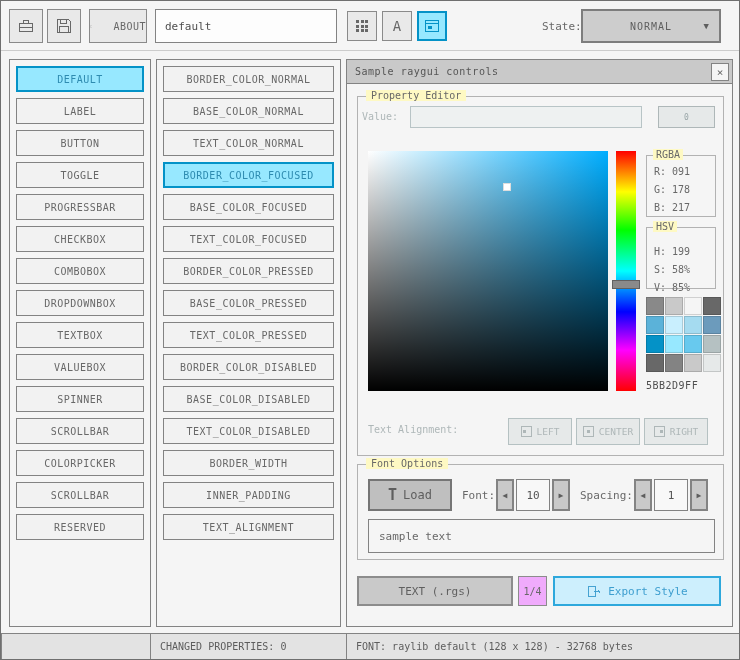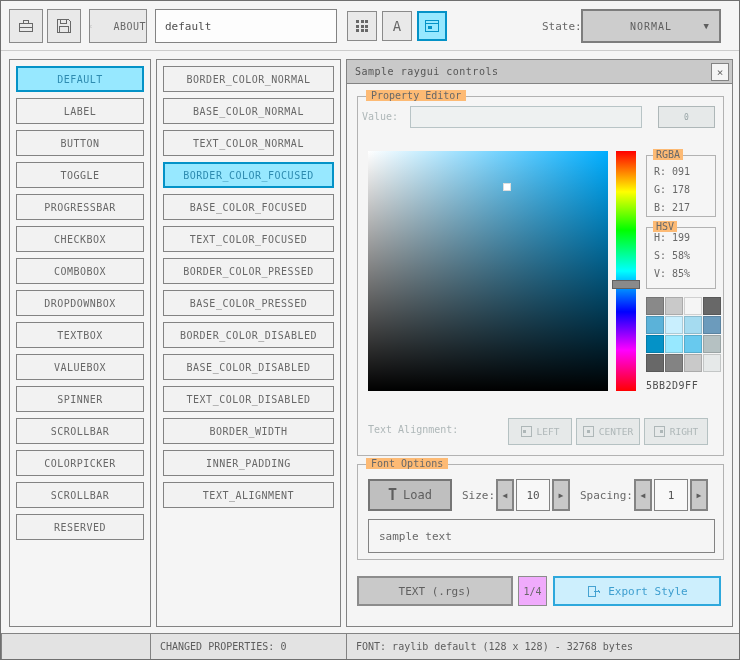--- a/index.html
+++ b/index.html
@@ -25,41 +25,41 @@
   .list-item{height:26px;margin-bottom:6px;border:1px solid #838383;background:#f2f2f2;color:#686868;display:flex;align-items:center;justify-content:center;font-size:10px;letter-spacing:.5px;cursor:pointer}
   .list-item.selected{border:2px solid #0492c7;background:#97e8ff;color:#2e8bb0}
 
   
   .window{position:absolute;left:345px;top:58px;width:387px;height:568px;border:1px solid #838383;background:#f5f5f5}
   .titlebar{position:absolute;left:0;top:0;width:100%;height:24px;background:#c9c9c9;border-bottom:1px solid #838383;display:flex;align-items:center;cursor:move}
   .titlebar .title{margin-left:8px;font-size:10px;color:#555555;letter-spacing:.5px}
   .close-btn{position:absolute;right:3px;top:3px;width:18px;height:18px;background:#f5f5f5;border:1px solid #838383;display:flex;align-items:center;justify-content:center;font-size:11px;color:#686868;cursor:pointer}
 
   .group{position:absolute;border:1px solid #b2b2b2}
-  .group-label{position:absolute;top:-7px;left:8px;background:#fdba74;padding:0 5px;font-size:10px;color:#686868;white-space:nowrap}
+  .group-label{position:absolute;top:-7px;left:8px;background:#fef9c3;padding:0 5px;font-size:10px;color:#686868;white-space:nowrap}
   #prop-group{left:10px;top:36px;width:367px;height:360px}
   #font-group{left:10px;top:404px;width:367px;height:96px}
 
   .muted{color:#aeb7b8}
   .value-label{position:absolute;left:4px;top:14px;font-size:10px}
   .value-input{position:absolute;left:52px;top:9px;width:232px;height:22px;border:1px solid #b8c4c6;background:#eef1f1}
   .value-btn{position:absolute;left:300px;top:9px;width:57px;height:22px;border:1px solid #aeb7b8;background:#e6e9e9;display:flex;align-items:center;justify-content:center;font-size:8px;color:#9aa6a8;cursor:pointer}
 
   .sv-panel{position:absolute;left:10px;top:54px;width:240px;height:240px;cursor:crosshair;
     background:linear-gradient(to bottom,rgba(0,0,0,0) 0%,#000 100%),linear-gradient(to right,#ffffff 0%,#00aeff 100%)}
   .sv-marker{position:absolute;left:145px;top:86px;width:8px;height:8px;background:#ffffff;border:1px solid #dddddd;cursor:pointer}
   .hue-bar{position:absolute;left:258px;top:54px;width:20px;height:240px;cursor:pointer;
     background:linear-gradient(to bottom,#ff0000 0%,#ffff00 17%,#00ff00 33%,#00ffff 50%,#0000ff 67%,#ff00ff 83%,#ff0000 100%)}
   .hue-handle{position:absolute;left:254px;top:183px;width:28px;height:9px;background:#8a8a8a;border:1px solid #616161;cursor:grab}
 
   .mini-group{position:absolute;left:288px;width:70px;border:1px solid #b2b2b2}
   .mini-group .group-label{left:6px;padding:0 3px}
   .mini-line{margin:2px 0 0 7px;font-size:10px;line-height:16px;color:#686868;white-space:nowrap}
   #rgba-group{top:58px;height:62px;padding-top:6px}
-  #hsv-group{top:130px;height:62px;padding-top:0}
+  #hsv-group{top:130px;height:62px;padding-top:14px}
 
   #swatch-grid{position:absolute;left:288px;top:200px;width:76px;display:grid;grid-template-columns:repeat(4,18px);grid-auto-rows:18px;gap:1px}
   .swatch{border:1px solid rgba(0,0,0,.15);cursor:pointer}
   .hex-value{position:absolute;left:288px;top:283px;font-size:10px;color:#4f4f4f;letter-spacing:.5px}
 
   .align-label{position:absolute;left:10px;top:327px;font-size:10px}
   .align-btn{position:absolute;top:321px;width:64px;height:27px;border:1px solid #b5c1c2;background:#e6e9e9;color:#aeb7b8;display:flex;align-items:center;justify-content:center;font-size:9.5px;cursor:default}
   .align-icon{width:11px;height:11px;border:1px solid #aeb7b8;position:relative;display:inline-block;margin-right:5px;flex:none}
   .align-icon::after{content:"";position:absolute;top:3px;width:3px;height:3px;background:#aeb7b8}
   .align-icon.a-left::after{left:1px}
@@ -175,20 +175,21 @@
     </div>
   <div class="list" id="properties-list">
       <div class="list-item">BORDER_COLOR_NORMAL</div>
       <div class="list-item">BASE_COLOR_NORMAL</div>
       <div class="list-item">TEXT_COLOR_NORMAL</div>
       <div class="list-item selected">BORDER_COLOR_FOCUSED</div>
       <div class="list-item">BASE_COLOR_FOCUSED</div>
       <div class="list-item">TEXT_COLOR_FOCUSED</div>
       <div class="list-item">BORDER_COLOR_PRESSED</div>
       <div class="list-item">BASE_COLOR_PRESSED</div>
+      <div class="list-item">TEXT_COLOR_PRESSED</div>
       <div class="list-item">BORDER_COLOR_DISABLED</div>
       <div class="list-item">BASE_COLOR_DISABLED</div>
       <div class="list-item">TEXT_COLOR_DISABLED</div>
       <div class="list-item">BORDER_WIDTH</div>
       <div class="list-item">INNER_PADDING</div>
       <div class="list-item">TEXT_ALIGNMENT</div>
     </div>
 
   <div class="window">
 
@@ -263,21 +264,21 @@
     </div>
 
     <div class="group" id="font-group">
       <span class="group-label">Font Options</span>
 
       <div class="load-btn">
         <span class="load-t">T</span>
         <span class="load-text">Load</span>
       </div>
 
-      <span class="spin-label" style="left:104px">Size:</span>
+      <span class="spin-label" style="left:104px">Font:</span>
       <div class="spin-btn" style="left:138px">
         <span>◀</span>
       </div>
       <div class="spin-value" style="left:158px">10</div>
       <div class="spin-btn" style="left:194px">
         <span>▶</span>
       </div>
 
       <span class="spin-label" style="left:222px">Spacing:</span>
       <div class="spin-btn" style="left:276px">

